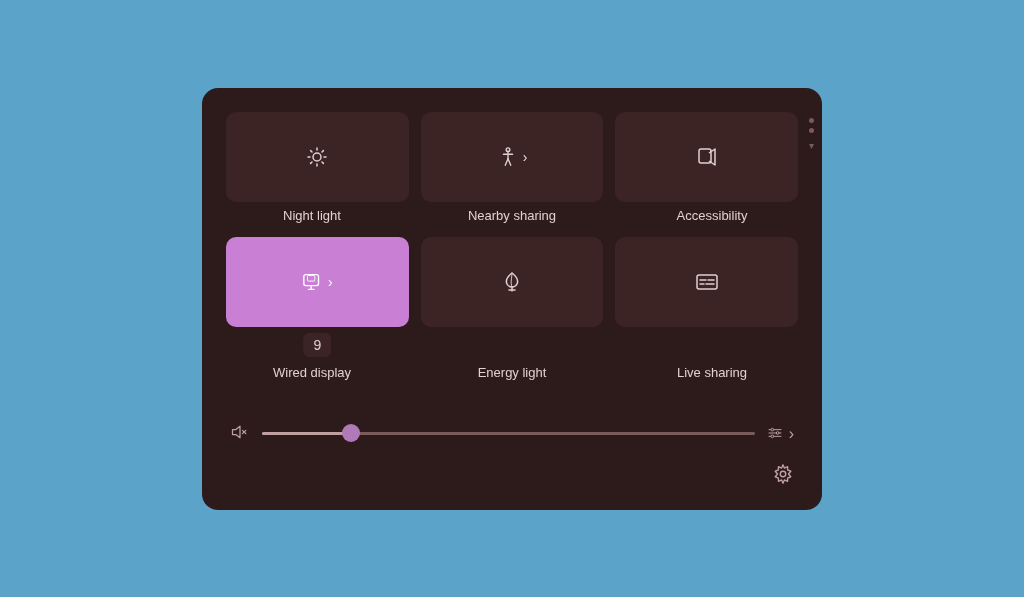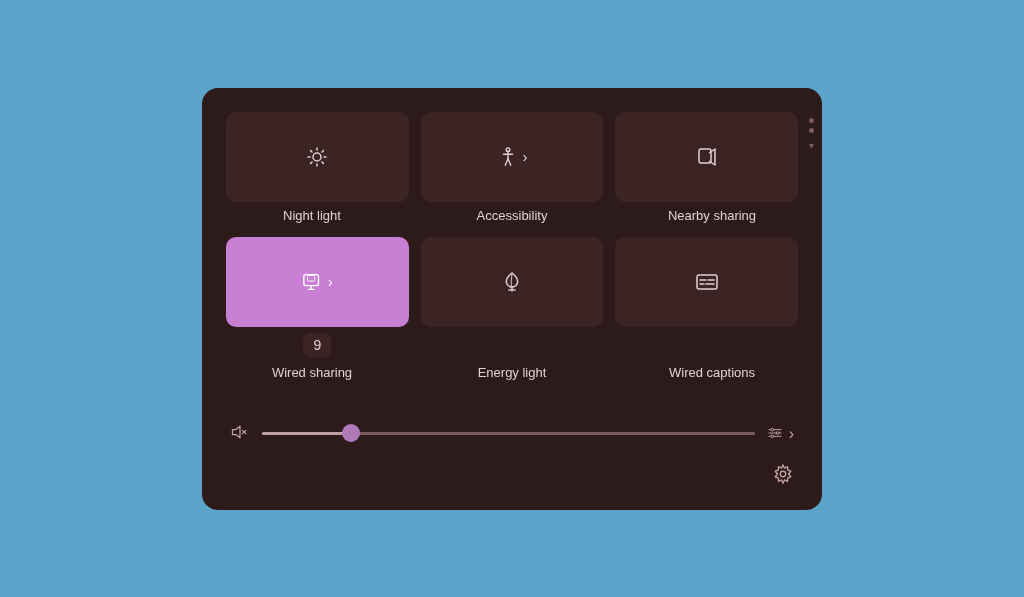--- a/index.html
+++ b/index.html
@@ -252,22 +252,22 @@
         <div class="tile-icon">
           <svg width="24" height="24" viewBox="0 0 24 24" fill="none" xmlns="http://www.w3.org/2000/svg">
             <rect x="4" y="4" width="12" height="14" rx="2" stroke="#e0d0d0" stroke-width="1.5"></rect>
             <path d="M14 8 L20 4 L20 20 L14 16" stroke="#e0d0d0" stroke-width="1.5" stroke-linejoin="round"></path>
           </svg>
         </div>
       </div>
     </div>
     <div class="labels-row-grid">
       <div class="label-cell">Night light</div>
+      <div class="label-cell">Nearby sharing</div>
       <div class="label-cell">Accessibility</div>
-      <div class="label-cell">Nearby sharing</div>
     </div>
   </div>
 
   <div class="row-block">
     <div class="tiles-row-grid">
 
       <div class="tile-wrapper">
         <div class="tile active">
           <div class="tile-icon">
             <svg width="22" height="22" viewBox="0 0 24 24" fill="none" xmlns="http://www.w3.org/2000/svg">
@@ -299,23 +299,23 @@
             <rect x="2" y="5" width="20" height="14" rx="2" stroke="#e0d0d0" stroke-width="1.5"></rect>
             <line x1="5" y1="10" x2="11" y2="10" stroke="#e0d0d0" stroke-width="1.5" stroke-linecap="round"></line>
             <line x1="13" y1="10" x2="19" y2="10" stroke="#e0d0d0" stroke-width="1.5" stroke-linecap="round"></line>
             <line x1="5" y1="14" x2="9" y2="14" stroke="#e0d0d0" stroke-width="1.5" stroke-linecap="round"></line>
             <line x1="11" y1="14" x2="19" y2="14" stroke="#e0d0d0" stroke-width="1.5" stroke-linecap="round"></line>
           </svg>
         </div>
       </div>
     </div>
     <div class="labels-row-grid" style="margin-top: 38px;">
-      <div class="label-cell">Wired sharing</div>
+      <div class="label-cell">Wired display</div>
       <div class="label-cell">Energy light</div>
-      <div class="label-cell">Wired captions</div>
+      <div class="label-cell">Live sharing</div>
     </div>
   </div>
 
   <div class="volume-section">
     <div class="volume-icon">
       <svg width="20" height="20" viewBox="0 0 24 24" fill="none" xmlns="http://www.w3.org/2000/svg">
         <polygon points="3,9 7,9 12,5 12,19 7,15 3,15" stroke="#c0a0a0" stroke-width="1.5" fill="none" stroke-linejoin="round"></polygon>
         <line x1="15" y1="10" x2="19" y2="14" stroke="#c0a0a0" stroke-width="1.5" stroke-linecap="round"></line>
         <line x1="19" y1="10" x2="15" y2="14" stroke="#c0a0a0" stroke-width="1.5" stroke-linecap="round"></line>
       </svg>

